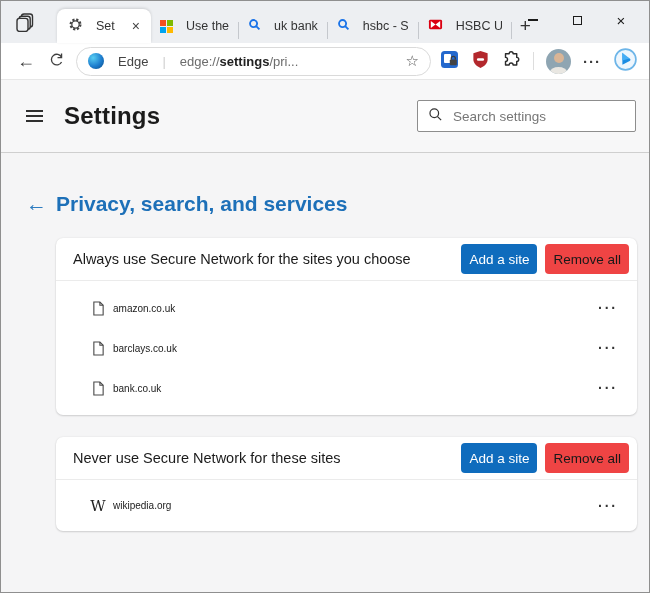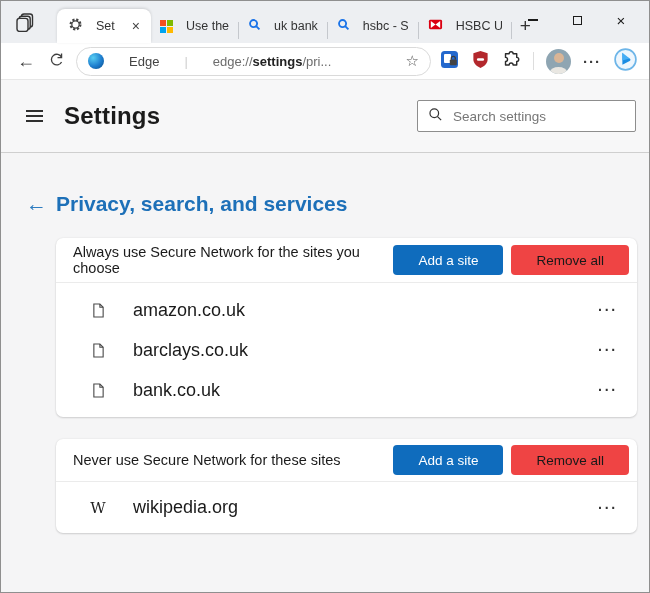--- a/index.html
+++ b/index.html
@@ -26,21 +26,21 @@
             color:#1b1b1b; cursor:pointer; }
   .min-glyph{ width:10px; height:1.4px; background:#1b1b1b; display:block; }
   .max-glyph{ width:9px; height:9px; border:1.2px solid #1b1b1b; display:block; }
   .close-glyph{ font-size:15px; }
 
   
   .toolbar{ height:37px; background:#fff; display:flex; align-items:center;
             padding:0 9px; border-bottom:1px solid #e7e7e7; }
   .nav-btn{ font-size:18px; color:#3f3f3f; padding:0 7px; cursor:pointer; }
   .addr{ flex:1; height:29px; border:1px solid #dadada; border-radius:15px; background:#fff;
-         display:flex; align-items:center; gap:25px; padding:0 11px; margin:0 9px 0 5px; cursor:text; }
+         display:flex; align-items:center; gap:14px; padding:0 11px; margin:0 9px 0 5px; cursor:text; }
   .edge-logo{ width:16px; height:16px; border-radius:50%;
               background:radial-gradient(circle at 32% 30%, #57cdf2, #1d7dce 55%, #0a4f8c 95%); }
   .addr-brand{ font-size:13px; color:#444; }
   .addr-sep{ color:#cfcfcf; font-size:13px; }
   .addr-url{ font-size:13px; color:#6c6c6c; flex:1; white-space:nowrap; overflow:hidden; }
   .addr-url b{ color:#222; font-weight:600; }
   .star{ font-size:15px; color:#555; cursor:pointer; }
   .tool-icons{ display:flex; align-items:center; gap:12px; padding-right:2px; }
   .v-sep{ width:1px; height:18px; background:#ddd; }
   .avatar{ width:25px; height:25px; border-radius:50%; background:#8ea5b2; overflow:hidden;
@@ -69,30 +69,30 @@
   .bc-link{ color:#1d70b8; font-size:21px; font-weight:600; cursor:pointer; }
   .bc-current{ color:#1f1f1f; font-size:17.5px; font-weight:600; margin-top:3px; }
 
   .card{ background:#fff; border-radius:7px; margin-left:30px; margin-top:22px;
          box-shadow:0 1px 2px rgba(0,0,0,.14), 0 0 2px rgba(0,0,0,.09); }
   .card:first-of-type{ margin-top:21px; }
   .card-head{ display:flex; align-items:center; min-height:41px; padding:6px 8px 6px 17px;
               border-bottom:1px solid #ebebeb; }
   .card-title{ flex:1; font-size:14.5px; color:#1b1b1b; padding-right:8px; }
   .btn{ font-family:inherit; font-size:13.5px; border:none; border-radius:4px;
-        height:30px; padding:0 25px; cursor:pointer; }
+        height:30px; padding:0 8px; cursor:pointer; }
   .btn-primary{ background:#0f6cbd; color:#fff; margin-right:8px; }
   .btn-sec{ background:#ef4444; color:#191919; }
   .rows{ padding:7px 0; }
   .rows.single{ padding:5px 0; }
   .row{ display:flex; align-items:center; height:40px; padding:0 19px 0 33px; }
   .rows.single .row{ height:41px; }
   .row-icon{ width:18px; display:flex; justify-content:center; }
   .w-glyph{ font-family:"DejaVu Serif","Liberation Serif",serif; font-size:15px; color:#222; }
-  .row-name{ margin-left:26px; font-size:18px; color:#1b1b1b; }
+  .row-name{ margin-left:6px; font-size:10px; color:#1b1b1b; }
   .row-menu{ margin-left:auto; font-size:14px; font-weight:700; letter-spacing:2px;
              color:#333; cursor:pointer; }
 </style>
 </head>
 <body>
 
 <div class="window">
 
   <div class="tabbar">
     <span class="ws-btn">

